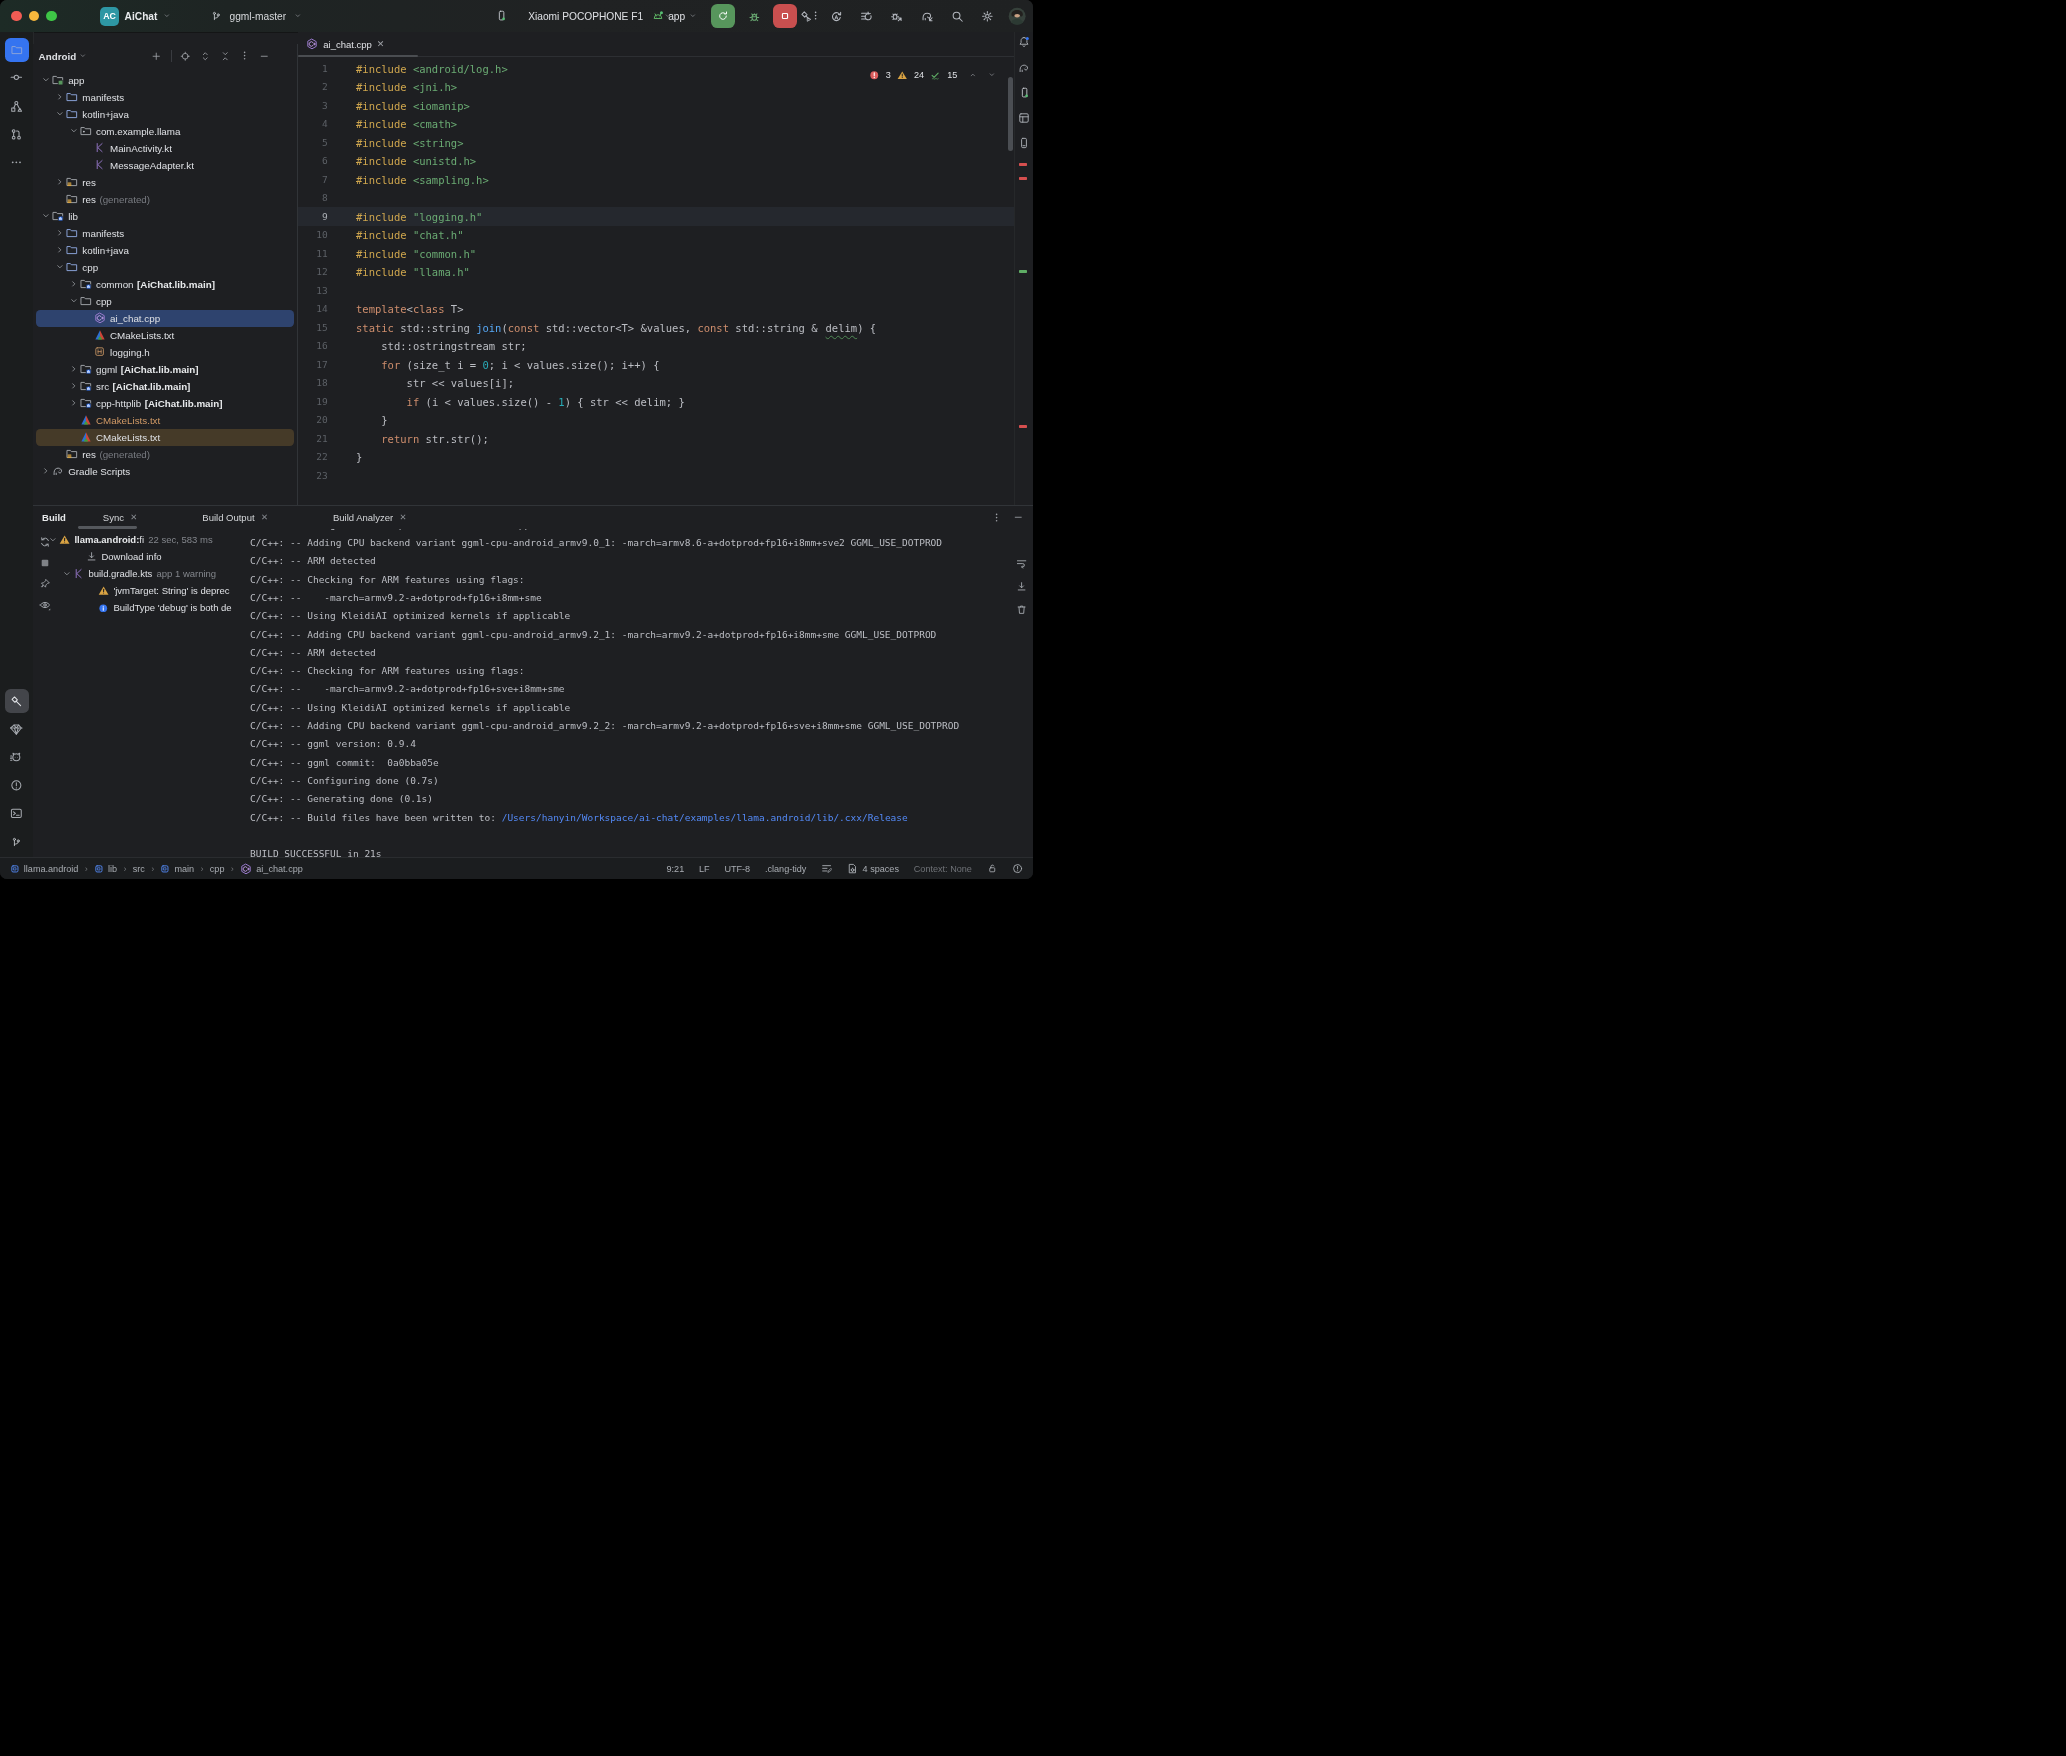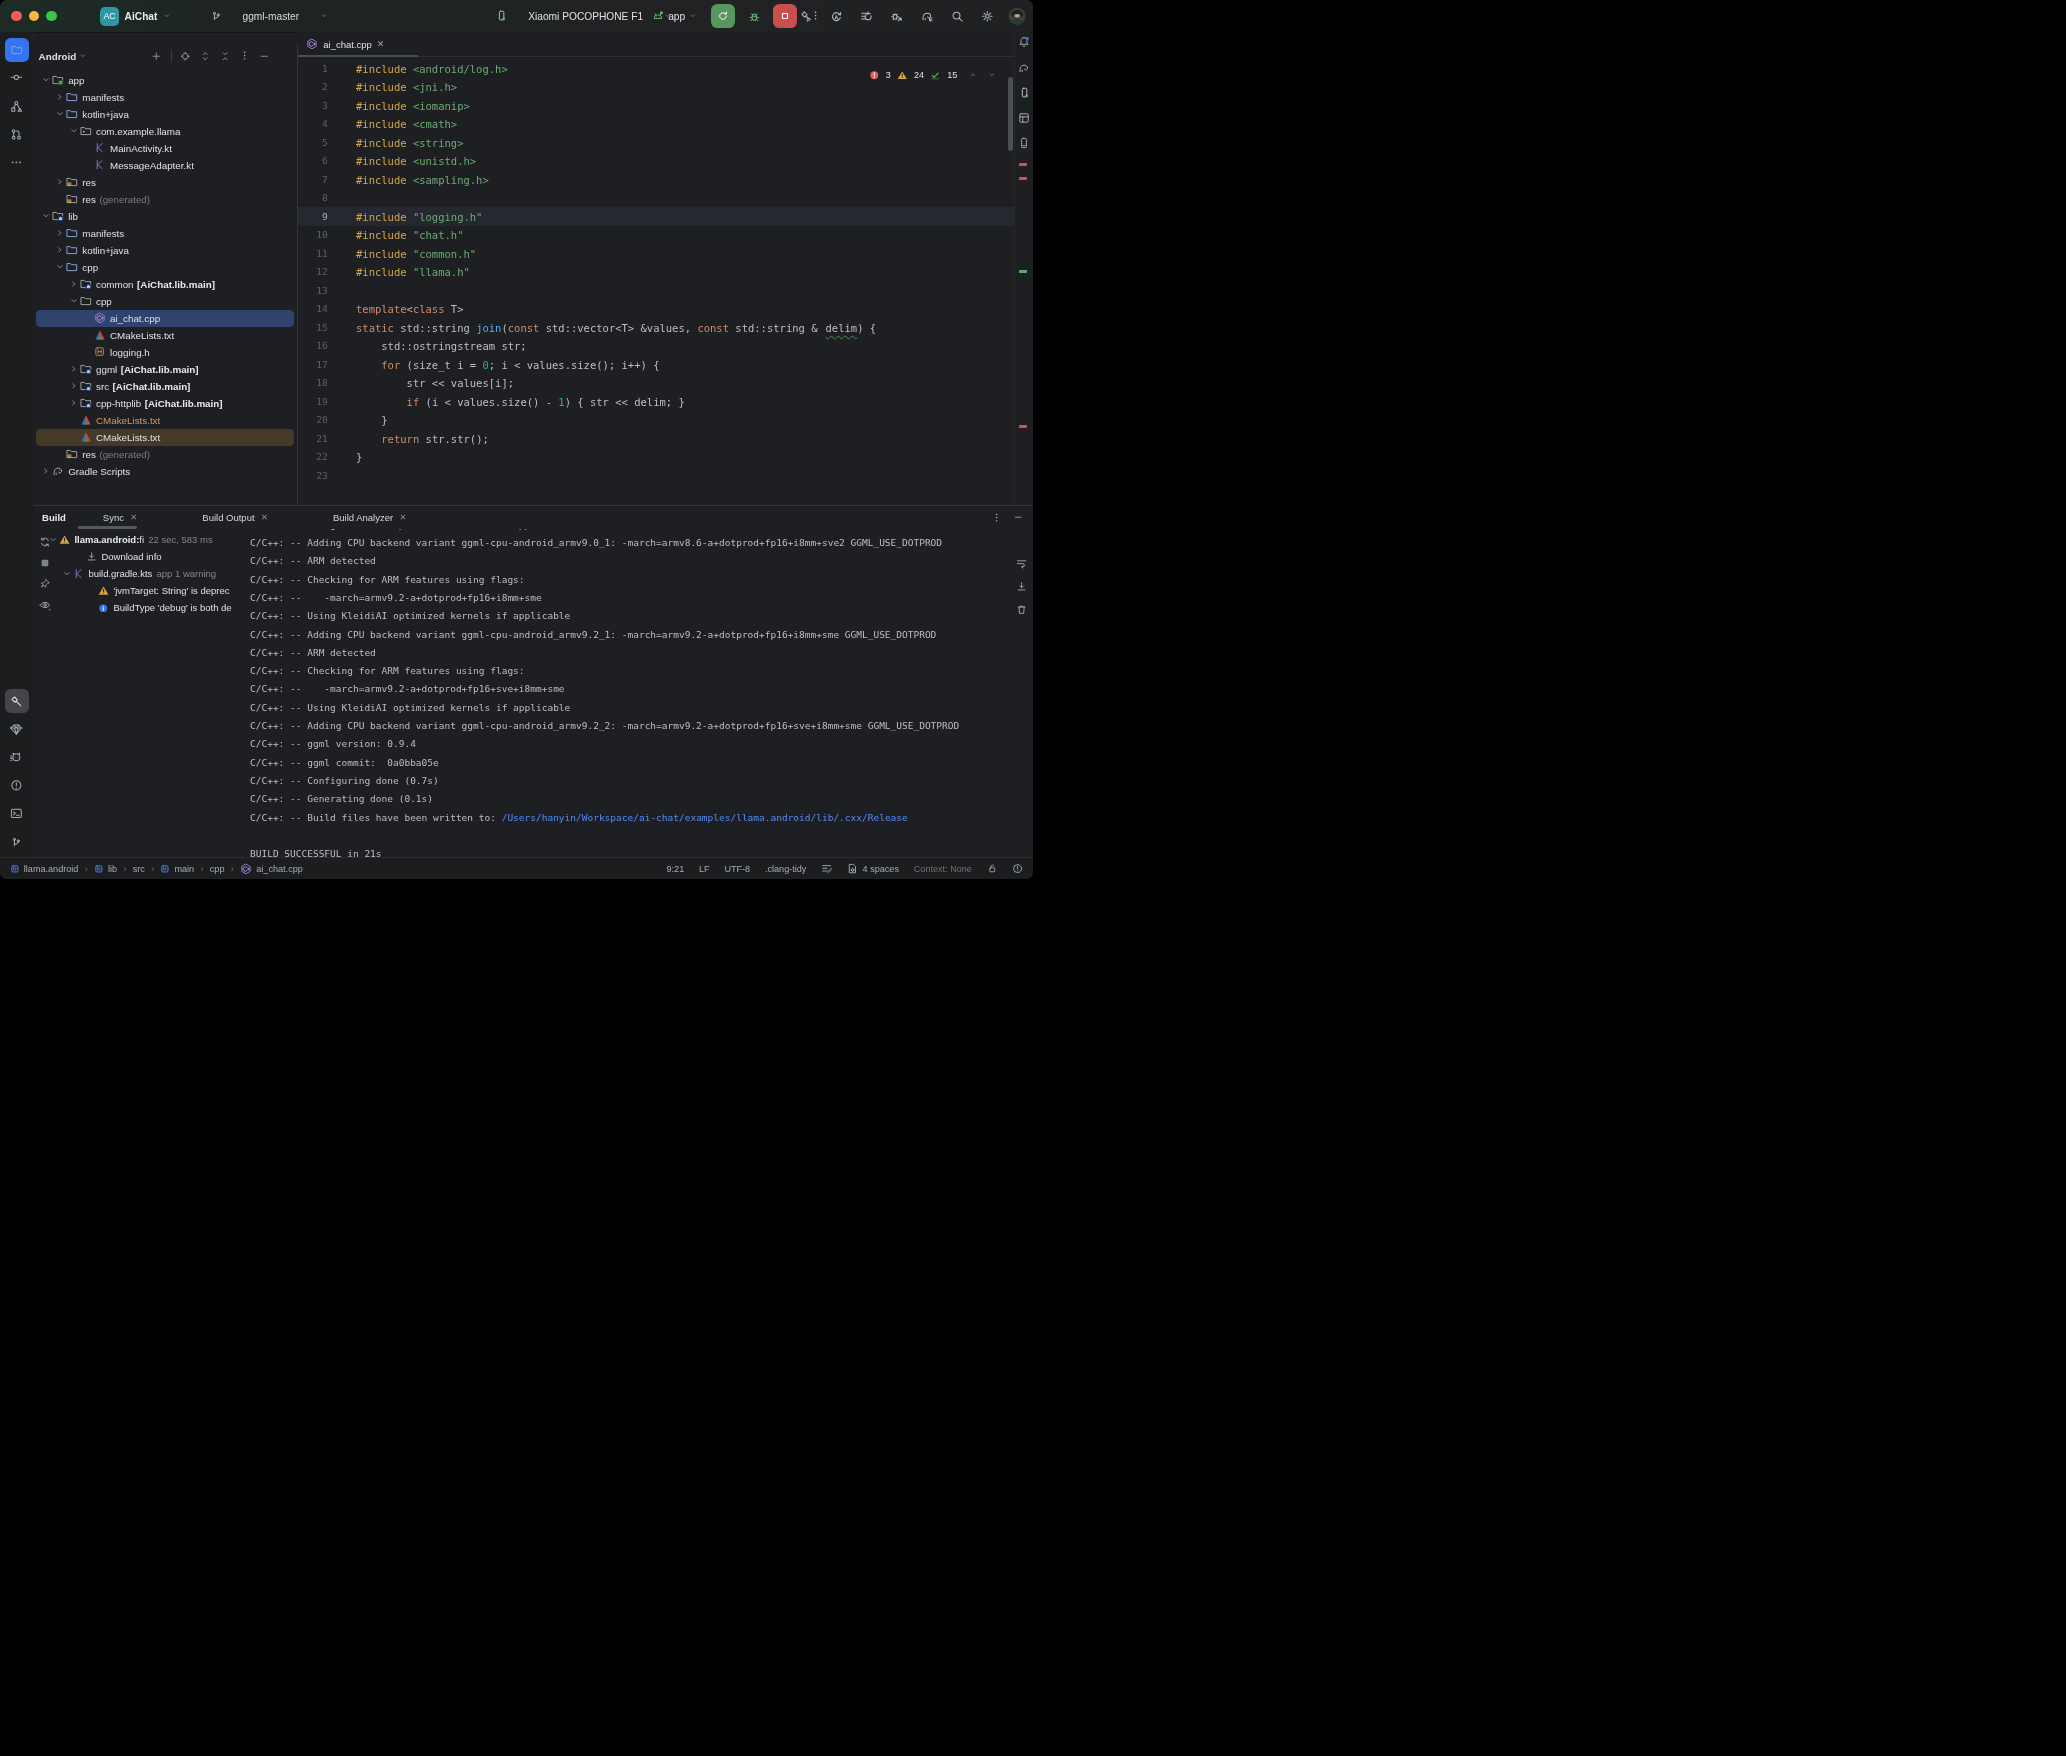--- a/index.html
+++ b/index.html
@@ -7,24 +7,24 @@
   .app{position:relative;width:1033px;height:879px;background:#1e1f22;border-radius:7px;overflow:hidden;}
 
   
   .titlebar{position:absolute;left:0;top:0;right:0;height:32px;
     background:linear-gradient(90deg,#1d2b26 0%,#1e2423 22%,#202223 55%,#1f2122 100%);
     border-bottom:0.7px solid #141516;display:flex;align-items:center;}
   .traffic{display:flex;gap:7px;margin-left:11.2px;}
   .tl{width:10.5px;height:10.5px;border-radius:50%;}
   .tl.red{background:#f25c54;} .tl.yellow{background:#f6b73c;} .tl.green{background:#3ec546;}
   .proj-widget{position:absolute;left:100px;display:flex;align-items:center;gap:5.6px;cursor:default;}
-  .ac-badge{width:19px;height:19px;border-radius:4.9px;background:#2e97a4;color:#fff;font-weight:400;
+  .ac-badge{width:19px;height:19px;border-radius:4.9px;background:#2e97a4;color:#fff;font-weight:700;
     font-size:8.8px;display:flex;align-items:center;justify-content:center;}
   .tb-name{font-size:10.2px;font-weight:600;color:#e8eaec;}
-  .vcs-widget{position:absolute;left:211px;display:flex;align-items:center;gap:21px;}
+  .vcs-widget{position:absolute;left:211px;display:flex;align-items:center;gap:8px;}
   .tb-branch{font-size:10.2px;color:#d7d9dc;}
   .device-widget{position:absolute;left:496px;display:flex;align-items:center;gap:21px;}
   .tb-device{font-size:10.2px;color:#dfe1e5;}
   .runconf-widget{position:absolute;left:652px;display:flex;align-items:center;gap:4.2px;}
   .tb-runconf{font-size:10.2px;color:#dfe1e5;}
   .run-controls{position:absolute;left:711px;display:flex;align-items:center;gap:9.1px;}
   .btn-run{width:24px;height:24px;border-radius:6.3px;background:#57965c;display:flex;align-items:center;justify-content:center;}
   .btn-stop{width:24px;height:24px;border-radius:6.3px;background:#c94f4f;display:flex;align-items:center;justify-content:center;}
   .ic-btn{width:19.7px;height:19.7px;display:flex;align-items:center;justify-content:center;border-radius:4.2px;color:#b4b8bf;}
   .tb-icons{position:absolute;right:5.6px;display:flex;align-items:center;gap:10.5px;color:#b4b8bf;}

